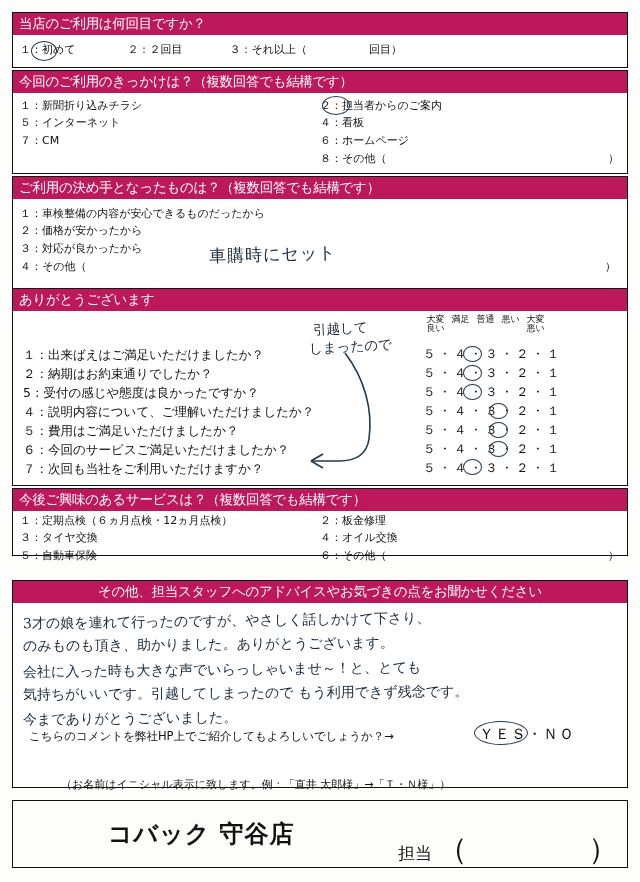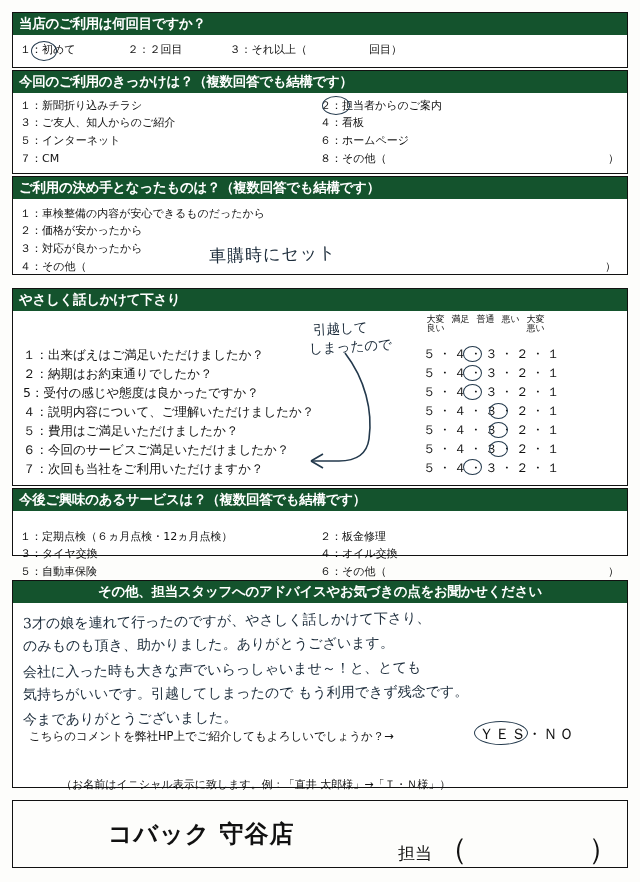--- a/index.html
+++ b/index.html
@@ -16,24 +16,24 @@
     overflow:hidden;
   }
   
   .block{
     position:absolute;
     border:1.5px solid #111;
     background:#fff;
     box-sizing:border-box;
   }
   .hdr{
-    background:#14532d;
+    background:#be185d;
     color:#fff;
     font-size:13.5px;
-    font-weight:bold;
+    font-weight:normal;
     padding:2px 6px 3px 6px;
     letter-spacing:-0.3px;
     line-height:1.25;
     box-sizing:border-box;
   }
   .hdr.center{text-align:center;}
   .body{
     padding:5px 7px 6px 7px;
     font-size:11px;
     line-height:1.6;
@@ -130,54 +130,53 @@
     </div>
     <div class="ellipse" style="left:18px;top:28px;width:26px;height:20px;"></div>
   </div>
 
   <div class="block" style="left:12px;top:70px;width:616px;height:104px;">
     <div class="hdr">今回のご利用のきっかけは？（複数回答でも結構です）</div>
     <div class="body" style="padding-top:4px;">
       <div class="row">
         <div class="col">
           <div>１：新聞折り込みチラシ</div>
-          <div>３：ご友人、知人からのご紹介</div>
           <div>５：インターネット</div>
           <div>７：CM</div>
         </div>
         <div class="col" style="max-width:300px;">
           <div>２：担当者からのご案内</div>
           <div>４：看板</div>
           <div>６：ホームページ</div>
           <div style="position:relative;">
             <span>８：その他（</span>
             <span style="position:absolute;left:288px;top:0;">）</span>
           </div>
         </div>
       </div>
     </div>
     <div class="ellipse" style="left:309px;top:25px;width:28px;height:19px;"></div>
   </div>
 
-  <div class="block" style="left:12px;top:176px;width:616px;height:99px;">
+  <div class="block" style="left:12px;top:176px;width:616px;height:134px;">
     <div class="hdr">ご利用の決め手となったものは？（複数回答でも結構です）</div>
     <div class="body" style="padding-top:6px;">
       <div>１：車検整備の内容が安心できるものだったから</div>
       <div>２：価格が安かったから</div>
       <div>３：対応が良かったから</div>
       <div style="position:relative;">
         <span>４：その他（</span>
         <span style="position:absolute;left:585px;top:0;">）</span>
       </div>
     </div>
     <div class="hw" style="position:absolute;left:196px;top:66px;">車購時にセット</div>
   </div>
 
   <div class="block" style="left:12px;top:288px;width:616px;height:198px;">
-    <div class="hdr">やさしく話しかけて下さり</div>
+    <div class="hdr">ありがとうございます</div>
 
     <div style="position:absolute;left:410px;top:26px;">
       <div class="scale-head">
         <div>大変</div>
         <div>満足</div>
         <div>普通</div>
         <div>悪い</div>
         <div>大変</div>
       </div>
       <div class="scale-head">
@@ -232,21 +231,21 @@
     <div class="ellipse" style="left:450px;top:170px;width:19px;height:16px;"></div>
 
     <svg style="position:absolute;left:286px;top:60px;" width="150" height="125" viewBox="0 0 150 125">
       <path d="M46 4 C66 30 74 62 70 90 C68 104 58 112 40 112 L12 112" fill="none" stroke="#23394c" stroke-width="1.6"></path>
       <path d="M12 112 L24 105 M12 112 L24 119" fill="none" stroke="#23394c" stroke-width="1.6"></path>
     </svg>
   </div>
 
   <div class="block" style="left:12px;top:488px;width:616px;height:68px;">
     <div class="hdr">今後ご興味のあるサービスは？（複数回答でも結構です）</div>
-    <div class="body" style="padding-top:17px;">
+    <div class="body" style="padding-top:1px;">
       <div class="row">
         <div class="col">
           <div>１：定期点検（６ヵ月点検・12ヵ月点検）</div>
           <div>３：タイヤ交換</div>
           <div>５：自動車保険</div>
         </div>
         <div class="col" style="max-width:300px;">
           <div>２：板金修理</div>
           <div>４：オイル交換</div>
           <div style="position:relative;">

